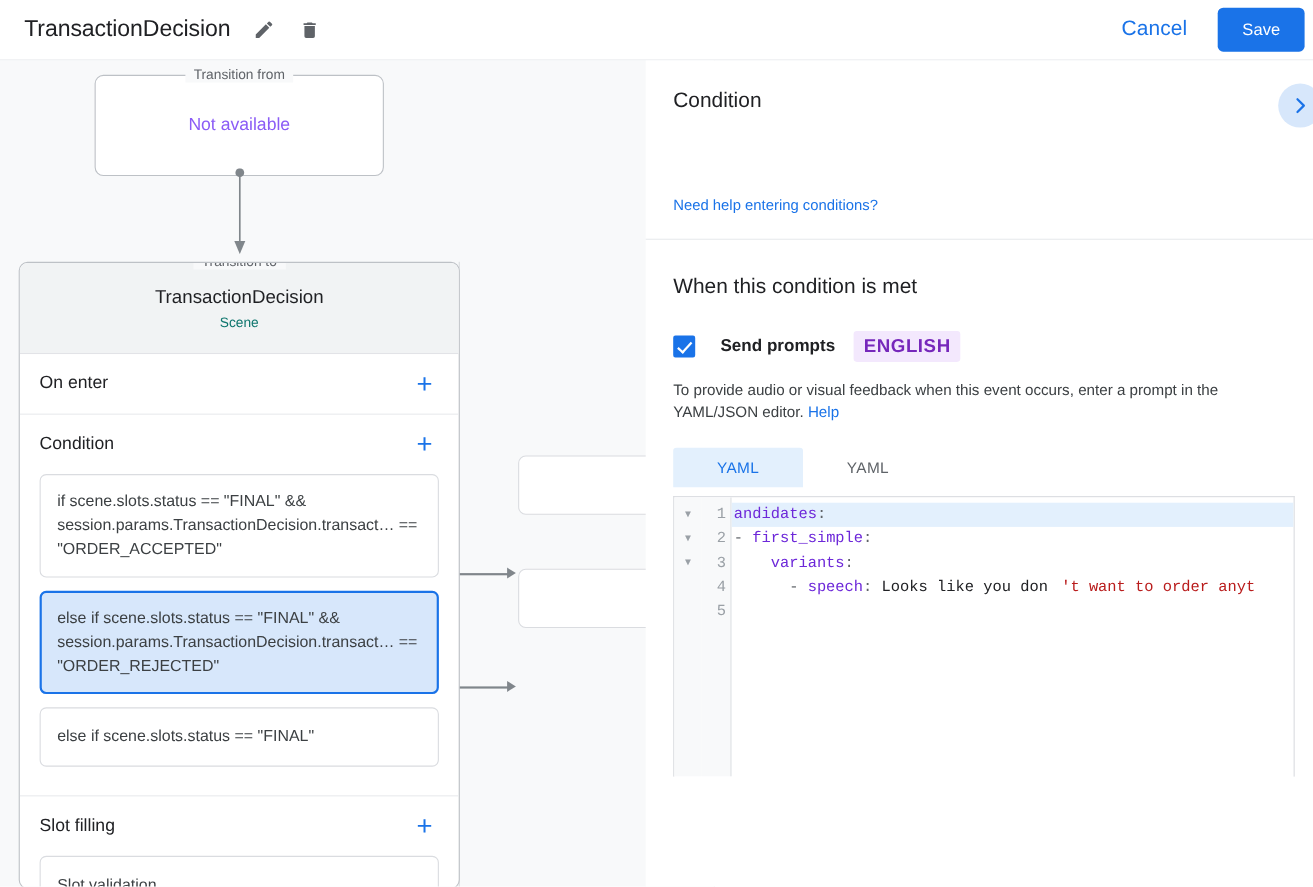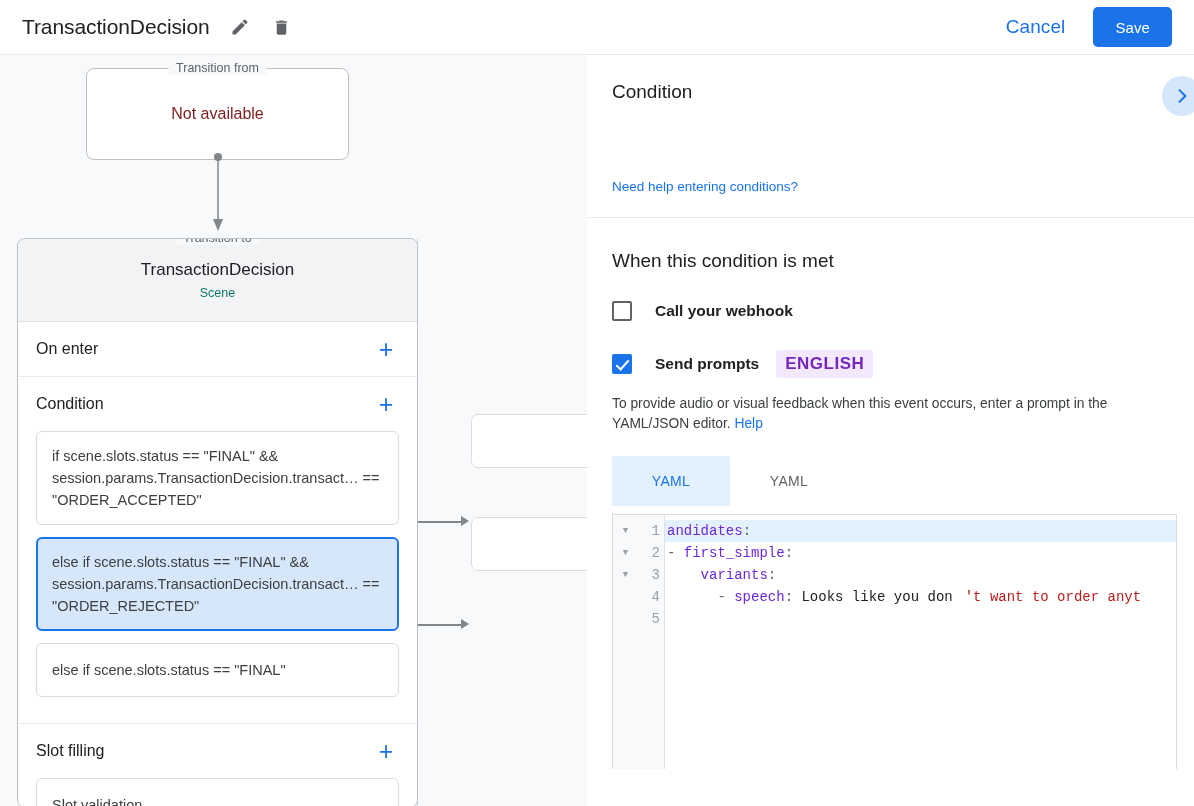--- a/index.html
+++ b/index.html
@@ -36,21 +36,21 @@
   #cancel-btn {
     font-size: 19px;
     color: #1a73e8;
     background: none; border: none;
     cursor: pointer;
     padding: 8px 14px;
     font-family: "Liberation Sans", sans-serif;
     letter-spacing: 0.1px;
   }
   #save-btn {
-    margin-left: 14px; margin-right: 22px;
+    margin-left: 14px; margin-right: 8px;
     background: #1a73e8;
     color: #ffffff;
     border: none;
     border-radius: 5px;
     font-size: 15px;
     font-family: "Liberation Sans", sans-serif;
     padding: 0 22px;
     height: 40px;
     cursor: pointer;
     letter-spacing: 0.1px;
@@ -86,21 +86,21 @@
   }
 
   
   #transition-from-card {
     left: 86px; top: 13px;
     width: 263px; height: 92px;
   }
   #transition-from-body {
     height: 100%;
     display: flex; align-items: center; justify-content: center;
-    font-size: 16px; color: #7f1d1d;
+    font-size: 16px; color: #8b5cf6;
   }
 
   
   #connector-vert { position: absolute; left: 210px; top: 98px; width: 16px; height: 78px; }
 
   
   #transition-to-card {
     left: 17px; top: 183px;
     width: 401px; height: 570px;
     background: #ffffff;
@@ -308,21 +308,21 @@
     line-height: 20px;
     max-width: 562px;
   }
   #prompt-desc a { color: #1a73e8; text-decoration: none; cursor: pointer; }
 
   #editor-tabs {
     margin-top: 22px;
     display: flex;
   }
   .editor-tab {
-    width: 118px; height: 50px;
+    width: 118px; height: 36px;
     display: flex; align-items: center; justify-content: center;
     font-size: 14px;
     color: #5f6368;
     cursor: pointer;
     letter-spacing: 0.3px;
   }
   .editor-tab.active {
     background: #e3f0fd;
     color: #1a73e8;
     border-radius: 3px 3px 0 0;
@@ -476,24 +476,20 @@
       </svg>
     </div>
 
 
     <a id="cond-help">Need help entering conditions?</a>
   </div>
 
   <div id="met-section">
     <div id="met-heading">When this condition is met</div>
 
-    <div class="check-row">
-      <div class="checkbox"></div>
-      <span class="check-label">Call your webhook</span>
-    </div>
 
     <div class="check-row" style="margin-top:29px;">
       <div class="checkbox checked"></div>
       <span class="check-label">Send prompts</span>
       <span id="lang-badge">ENGLISH</span>
     </div>
 
     <div id="prompt-desc">
       <span>To provide audio or visual feedback when this event occurs, enter a prompt in the YAML/JSON editor. </span><a>Help</a>
     </div>

